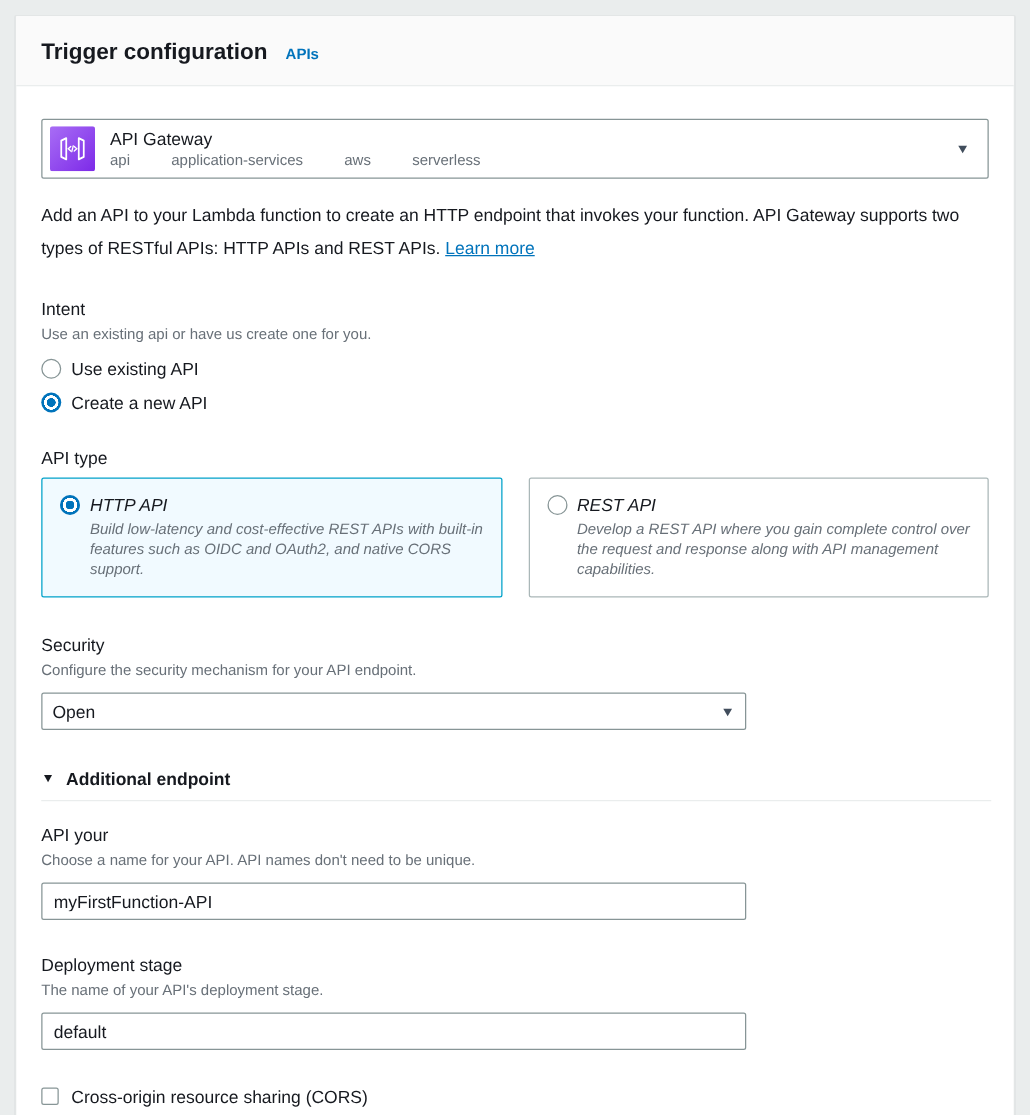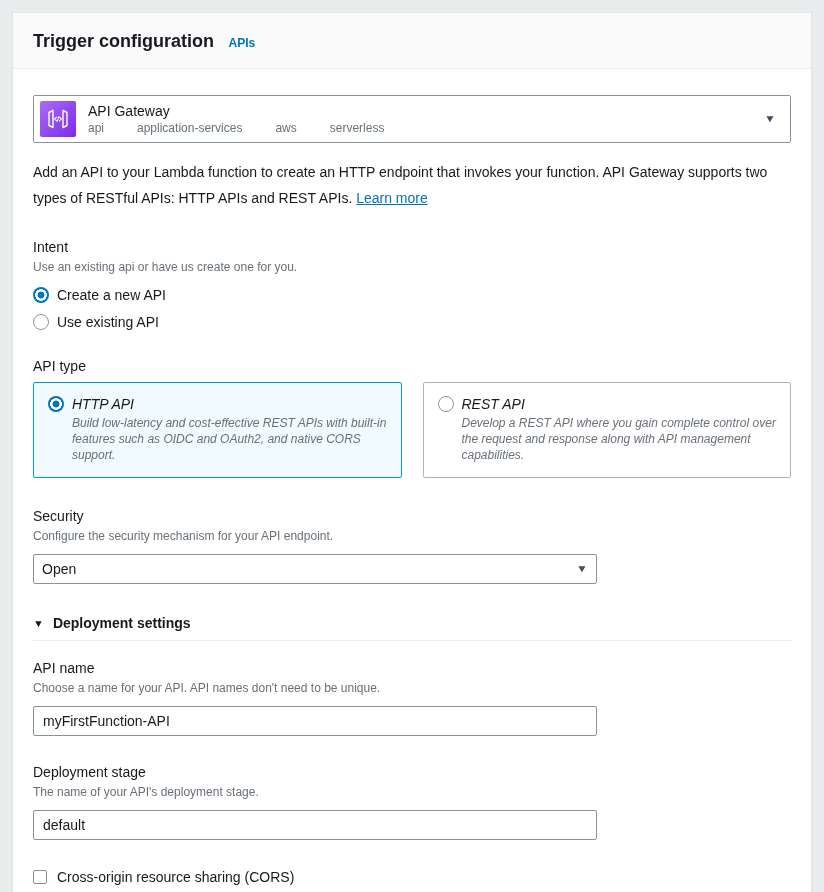--- a/index.html
+++ b/index.html
@@ -165,26 +165,26 @@
       </div>
       <span class="caret">▼</span>
     </div>
 
     <p class="intro"><span>Add an API to your Lambda function to create an HTTP endpoint that invokes your function. API Gateway supports two types of RESTful APIs: HTTP APIs and REST APIs.</span> <a class="text-link">Learn more</a></p>
 
     <div class="intent-block">
       <div class="field-label">Intent</div>
       <div class="field-desc">Use an existing api or have us create one for you.</div>
       <div class="radio-row">
+        <span class="radio"></span>
+        <span class="radio-label">Use existing API</span>
+      </div>
+      <div class="radio-row">
         <span class="radio radio--on"></span>
         <span class="radio-label">Create a new API</span>
-      </div>
-      <div class="radio-row">
-        <span class="radio"></span>
-        <span class="radio-label">Use existing API</span>
       </div>
     </div>
 
     <div class="apitype-block">
       <div class="field-label">API type</div>
       <div class="card-row">
         <div class="card card--selected">
           <div class="card-head">
             <span class="radio radio--on"></span>
             <span class="card-title">HTTP API</span>
@@ -205,26 +205,26 @@
       <div class="field-label">Security</div>
       <div class="field-desc">Configure the security mechanism for your API endpoint.</div>
       <div class="select-box">
         <span class="select-value">Open</span>
         <span class="caret">▼</span>
       </div>
     </div>
 
     <div class="expander">
       <span class="expander-arrow">▼</span>
-      <span class="expander-label">Deployment settings</span>
+      <span class="expander-label">Additional endpoint</span>
     </div>
     <hr class="divider">
 
     <div class="subfield">
-      <div class="field-label">API name</div>
+      <div class="field-label">API your</div>
       <div class="field-desc">Choose a name for your API. API names don't need to be unique.</div>
       <input class="text-input" type="text" value="myFirstFunction-API" style="">
     </div>
 
     <div class="subfield">
       <div class="field-label">Deployment stage</div>
       <div class="field-desc">The name of your API's deployment stage.</div>
       <input class="text-input" type="text" value="default" style="">
     </div>
 

